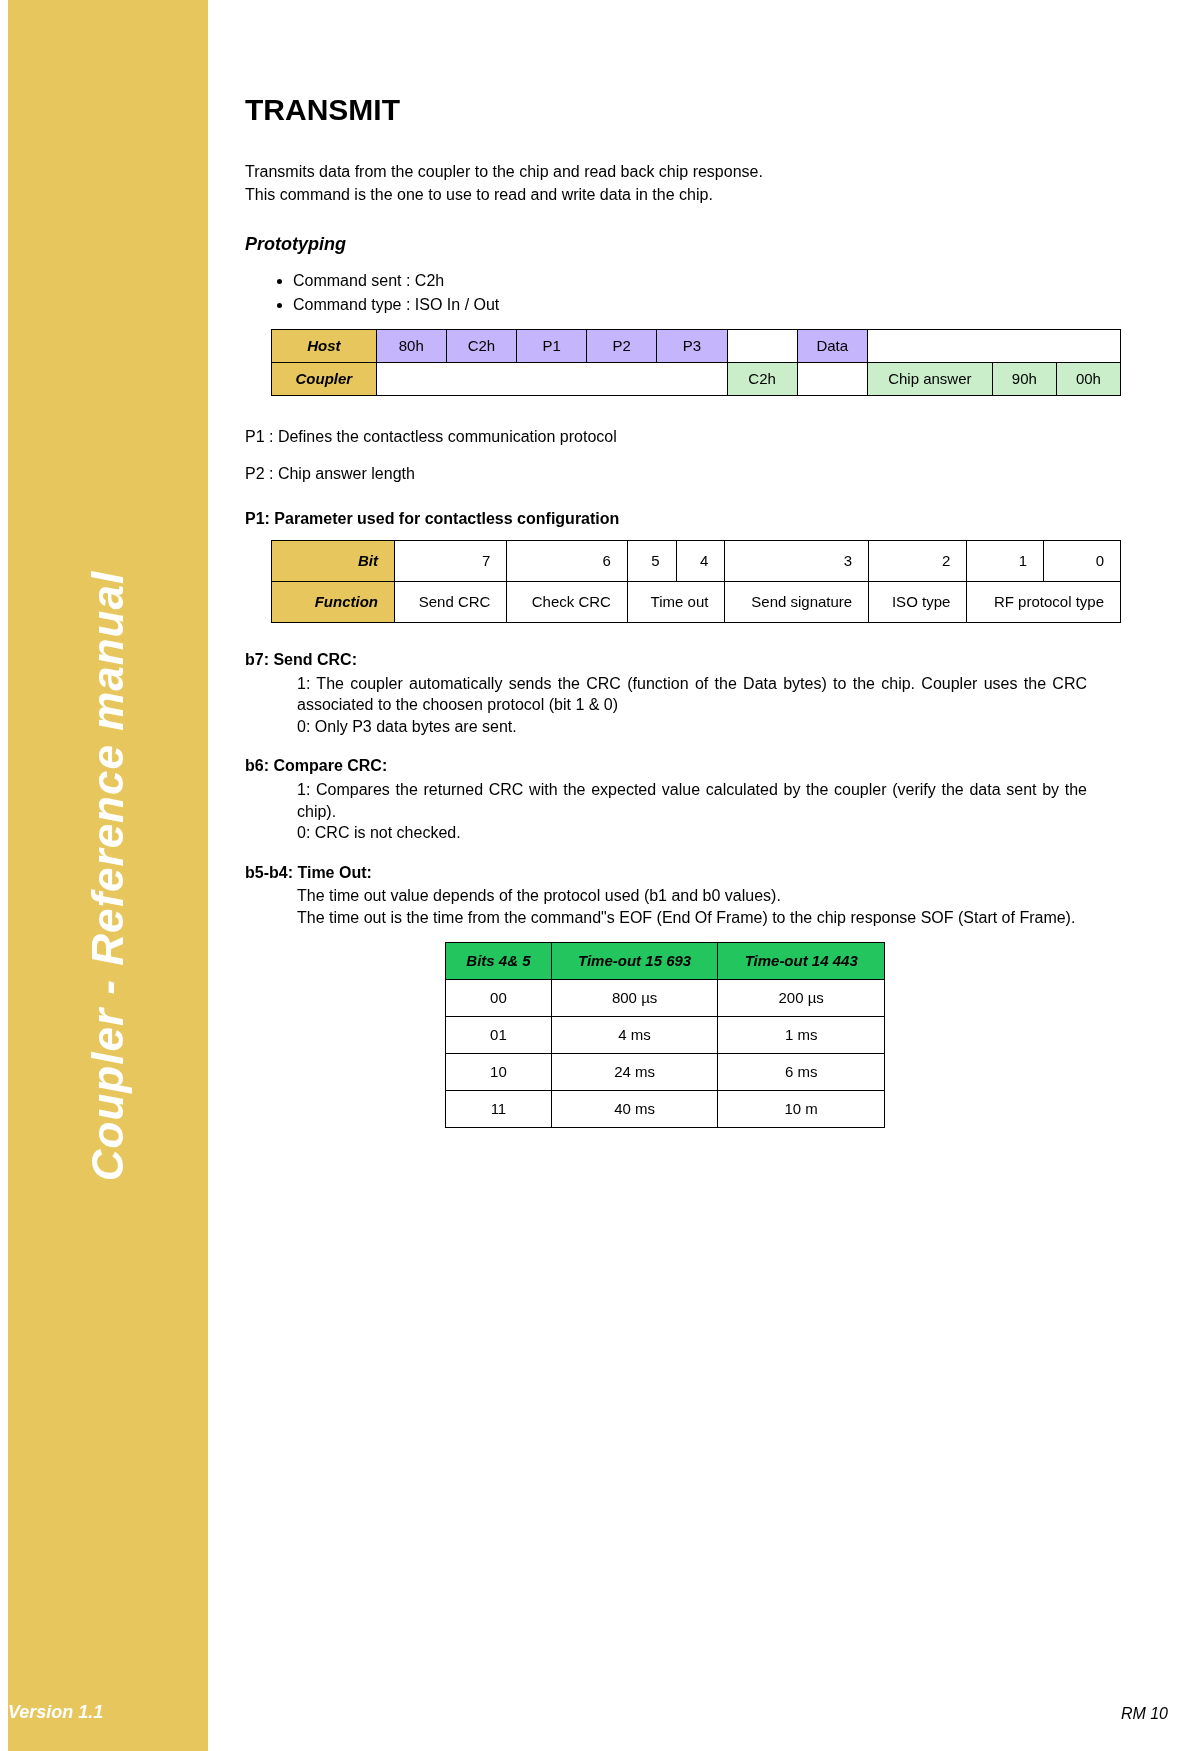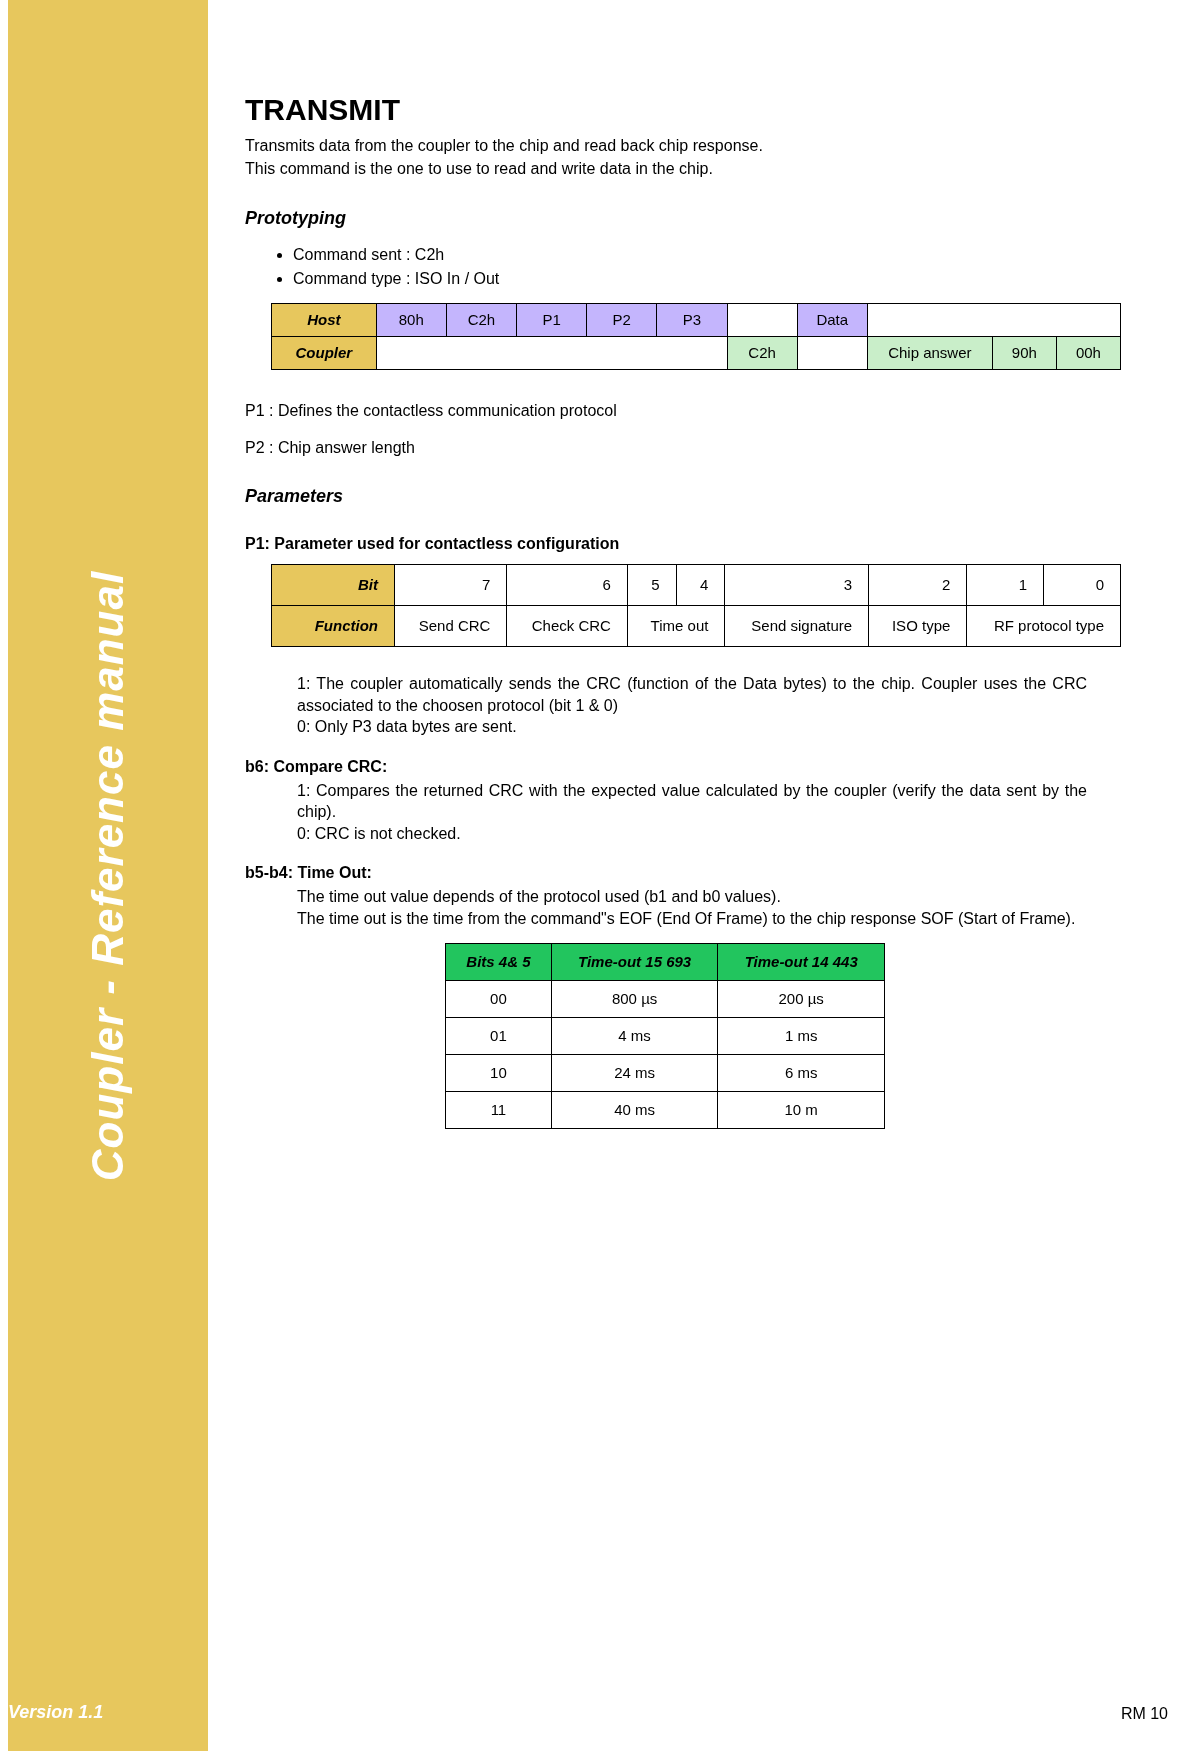--- a/index.html
+++ b/index.html
@@ -51,21 +51,21 @@
     position: absolute;
     left: 245px;
     right: 30px;
     top: 90px;
     font-size: 16px;
     line-height: 1.35;
   }
   h1.title {
     font-size: 30px;
     font-weight: bold;
-    margin: 0 0 4px 0;
+    margin: 0 0 30px 0;
   }
   h2.section {
     font-style: italic;
     font-weight: bold;
     font-size: 18px;
     margin: 26px 0 14px 0;
   }
   p { margin: 0; }
   .para { margin-bottom: 2px; }
   .block { margin-bottom: 24px; }
@@ -120,20 +120,21 @@
     border: 1px solid #000;
     text-align: center;
     height: 30px;
     padding: 3px 10px;
   }
   .to-table th { background: #22c55e; font-style: italic; font-weight: bold; }
   .footer-right {
     position: absolute;
     bottom: 28px;
     right: 16px;
+    font-style: italic;
     font-size: 16px;
   }
 </style>
 </head>
 <body>
 
 <div class="page">
 
   <div class="sidebar">
     <div class="sidebar-title">Coupler - Reference manual</div>
@@ -178,21 +179,20 @@
         <td class="mint" style="width:50px">00h</td>
       </tr>
     </tbody>
       </table>
 
     <div class="defs">
       <p>P1 : Defines the contactless communication protocol</p>
       <p>P2 : Chip answer length</p>
     </div>
 
-    <h2 class="section">Parameters</h2>
     <p class="subhead">P1: Parameter used for contactless configuration</p>
 
     <table class="bit-table">
       <tbody>
           <tr>
         <td class="hdr-gold label-col">Bit</td>
         <td>7</td>
         <td>6</td>
         <td>5</td>
         <td>4</td>
@@ -208,20 +208,21 @@
         <td colspan="2">Time out</td>
         <td>Send signature</td>
         <td>ISO type</td>
         <td colspan="2">RF protocol type</td>
       </tr>
     </tbody>
       </table>
 
     <div class="desc-block">
 
+      <p class="desc-title">b7: Send CRC:</p>
       <div class="desc-body">
         <p>1: The coupler automatically sends the CRC (function of the Data bytes) to the chip. Coupler uses the CRC associated to the choosen protocol (bit 1 &amp; 0)</p>
         <p>0: Only P3 data bytes are sent.</p>
       </div>
 
       <p class="desc-title">b6: Compare CRC:</p>
       <div class="desc-body">
         <p>1: Compares the returned CRC with the expected value calculated by the coupler (verify the data sent by the chip).</p>
         <p>0: CRC is not checked.</p>
       </div>

